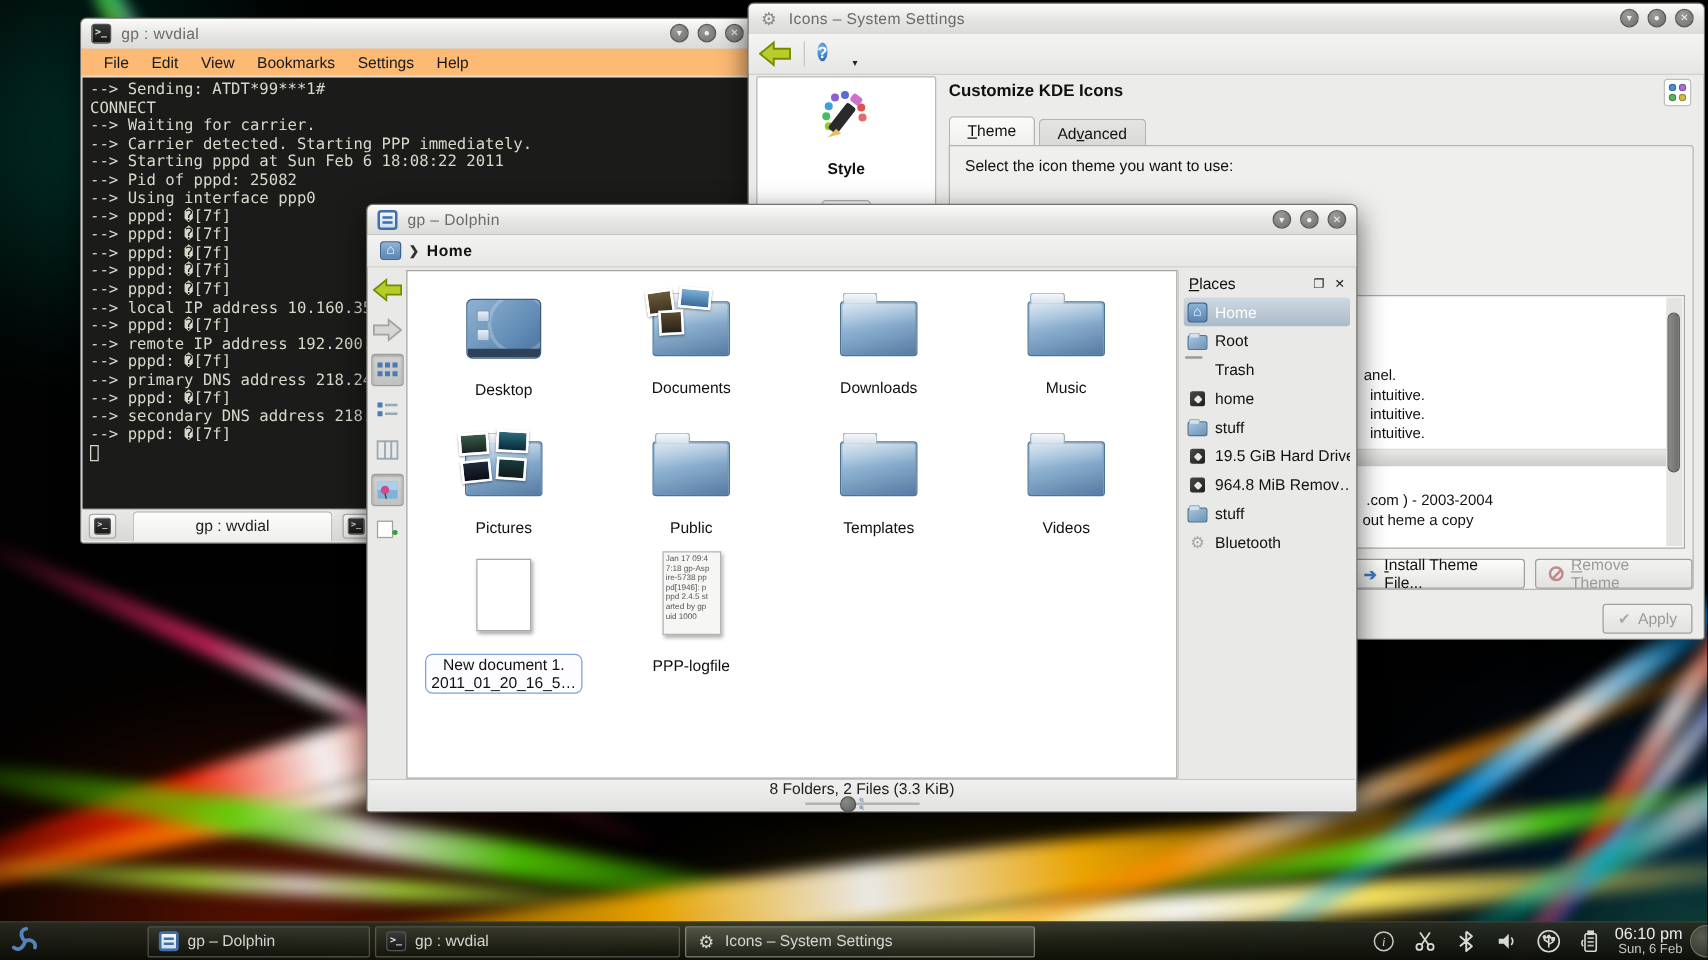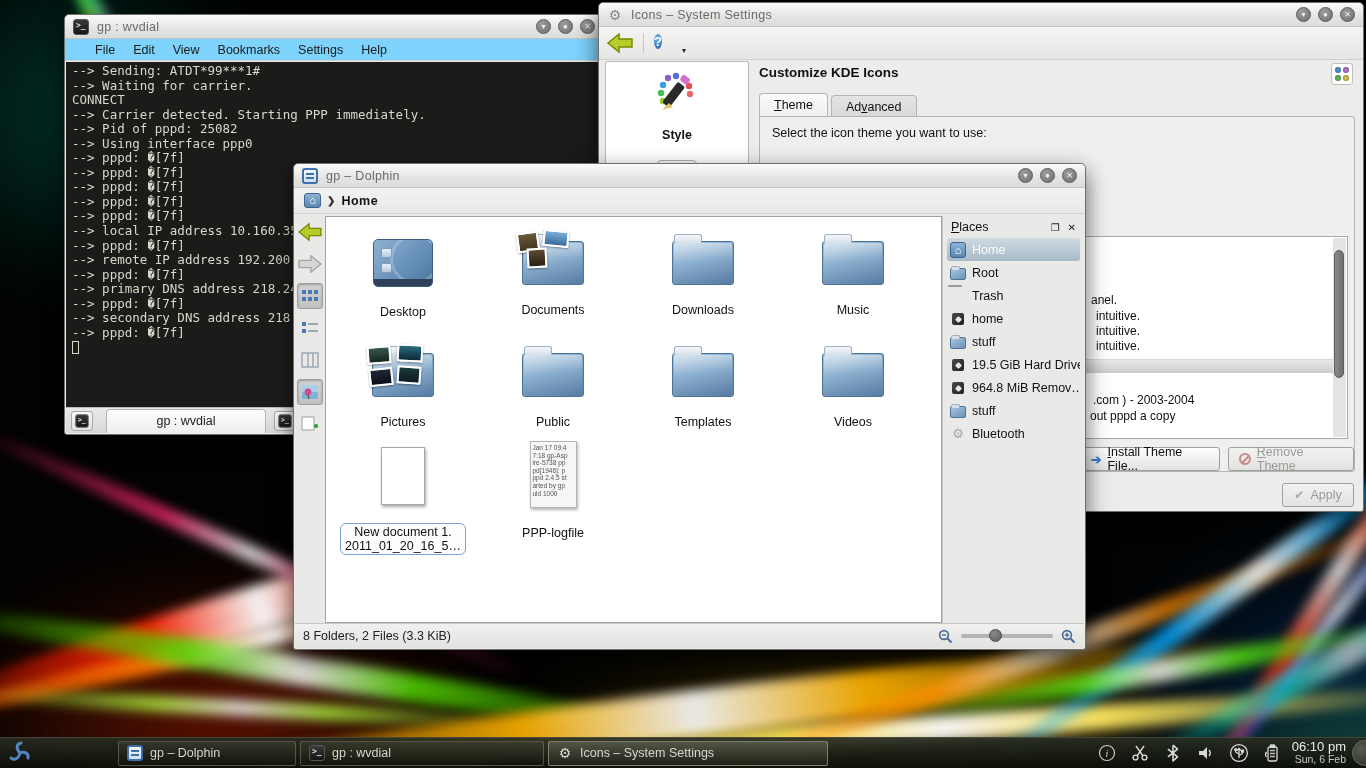--- a/index.html
+++ b/index.html
@@ -30,22 +30,22 @@
   .mi-terminal { background:linear-gradient(#3a3a3a,#161616); border:1px solid #555; border-radius:3px; }
   .mi-terminal::after { content:">_"; position:absolute; left:2px; top:1px; color:#cfe8cf;
                         font:bold 8px "DejaVu Sans Mono", monospace; }
   .mi-dolphin { background:linear-gradient(#f2f7fc,#cfe0f0); border:2px solid #3f6fae; border-radius:3px; }
   .mi-dolphin::before { content:""; position:absolute; left:2px; right:2px; top:3px; height:2px;
                         background:#3f6fae; box-shadow:0 4px 0 #3f6fae; }
   .mi-gear { font-size:14px; line-height:16px; text-align:center; color:#8a8a88; }
 
   
   #terminal { left:64px; top:14px; width:540px; height:421px; z-index:1; }
-  #terminal .menubar { height:22px; background:#7dd3fc; display:flex; align-items:center;
-                       padding:0 22px; gap:2px; border-bottom:1px solid #d0d0ce; }
+  #terminal .menubar { height:22px; background:#fdba74; display:flex; align-items:center;
+                       padding:0 10px; gap:2px; border-bottom:1px solid #d0d0ce; }
   #terminal .menubar span { font-size:12.5px; color:#1a1a1a; padding:2px 8px; }
   #term-body { position:absolute; left:1px; right:1px; top:47px; bottom:27px;
                background:#1b1b1a; padding:2px 6px; overflow:hidden;
                font:12.5px/14.55px "DejaVu Sans Mono", monospace; color:#d8d8ca; }
   #term-cursor { display:inline-block; width:7px; height:13px; border:1px solid #d8d8ca;
                  vertical-align:middle; }
   #terminal .tabbar { position:absolute; left:1px; right:1px; bottom:1px; height:26px;
                       background:linear-gradient(#e9e9e7,#d8d8d6); display:flex; align-items:center;
                       border-top:1px solid #bcbcba; border-radius:0 0 3px 3px; }
   .tab-sq { width:22px; height:20px; margin:0 5px; border:1px solid #aaa; border-radius:3px;
@@ -167,21 +167,21 @@
   .pi-trash { width:10px; height:12px; margin:2px auto 0; background:linear-gradient(90deg,#b8b8b6,#8a8a88 30%,#c8c8c6 60%,#909090); border-radius:2px 2px 3px 3px; position:relative; }
   .pi-trash::before { content:""; position:absolute; top:-3px; left:-2px; width:14px; height:2px; background:#9a9a98; border-radius:1px; }
   .pi-drive { margin:2px; width:12px; height:12px; background:linear-gradient(135deg,#4a4a48,#1e1e1c); border-radius:2px; }
   .pi-drive::after { content:""; position:absolute; left:4px; top:4px; width:5px; height:5px;
                      background:#e8e8e6; border-radius:1px; transform:rotate(45deg); }
   .pi-bt { font-size:13px; line-height:16px; color:#a8a8a6; text-align:center; }
 
   
   #dolph-status { position:absolute; left:1px; right:1px; bottom:1px; height:25px;
                   background:linear-gradient(#f0f0ee,#e2e2e0); border-top:1px solid #c6c6c4;
-                  border-radius:0 0 3px 3px; display:flex; align-items:center; padding:0 8px; }
+                  border-radius:0 0 3px 3px; display:flex; align-items:center; padding:0 8px;flex-direction:column; }
   #dolph-status .stext { font-size:12.5px; color:#222; flex:1; }
   #zoom-track { width:92px; height:4px; background:#b4b4b2; border-radius:2px; margin:0 8px; position:relative; }
   #zoom-handle { position:absolute; left:28px; top:-5px; width:13px; height:13px; border-radius:50%;
                  background:radial-gradient(circle at 35% 30%, #8a8a88, #5e5e5c); border:1px solid #4e4e4c; }
 
   
   #taskbar { position:absolute; left:0; right:0; bottom:0; height:31px; z-index:10;
              background:linear-gradient(rgba(40,44,34,.92), rgba(12,14,8,.95));
              border-top:1px solid rgba(160,170,140,.35); display:flex; align-items:center; }
   #launcher { width:40px; height:31px; display:flex; align-items:center; justify-content:center; }
@@ -242,23 +242,24 @@
   <div class="menubar">
       <span>File</span>
       <span>Edit</span>
       <span>View</span>
       <span>Bookmarks</span>
       <span>Settings</span>
       <span>Help</span>
     </div>
   <div id="term-body">
       <div class="tline">--&gt; Sending: ATDT*99***1#</div>
+      <div class="tline">CONNECT</div>
       <div class="tline">--&gt; Waiting for carrier.</div>
-      <div class="tline">CONNECT</div>
       <div class="tline">--&gt; Carrier detected.  Starting PPP immediately.</div>
+      <div class="tline">--&gt; Starting pppd at Sun Feb  6 18:08:22 2011</div>
       <div class="tline">--&gt; Pid of pppd: 25082</div>
       <div class="tline">--&gt; Using interface ppp0</div>
       <div class="tline">--&gt; pppd: �[7f]</div>
       <div class="tline">--&gt; pppd: �[7f]</div>
       <div class="tline">--&gt; pppd: �[7f]</div>
       <div class="tline">--&gt; pppd: �[7f]</div>
       <div class="tline">--&gt; pppd: �[7f]</div>
       <div class="tline">--&gt; local  IP address 10.160.35.</div>
       <div class="tline">--&gt; pppd: �[7f]</div>
       <div class="tline">--&gt; remote IP address 192.200.1.</div>
@@ -336,21 +337,21 @@
   <div id="ss-panel">
     <div id="ss-instruction">Select the icon theme you want to use:</div>
     <div id="ss-listbox">
       <div id="ss-selrow"></div>
       <div id="ss-frags">
           <div class="frag" style="left: 322px; top: 56px;">anel.</div>
           <div class="frag" style="left: 327px; top: 72px;">intuitive.</div>
           <div class="frag" style="left: 327px; top: 87px;">intuitive.</div>
           <div class="frag" style="left: 327px; top: 102px;">intuitive.</div>
           <div class="frag" style="left: 324px; top: 156px;">.com ) - 2003-2004</div>
-          <div class="frag" style="left: 321px; top: 172px;">out pppd a copy</div>
+          <div class="frag" style="left: 321px; top: 172px;">out heme a copy</div>
         </div>
       <div id="ss-scroll">
         <div id="ss-thumb"></div>
       </div>
     </div>
     <div class="kbtn" id="btn-install" style="left:320px; top:330px; width:140px">
       <span class="arrow-mini">➔</span>
         <span id="btn-install-label"><span class="accel">I</span>nstall Theme File...</span>
     </div>
     <div class="kbtn disabled" id="btn-remove" style="left:468px; top:330px; width:126px">

